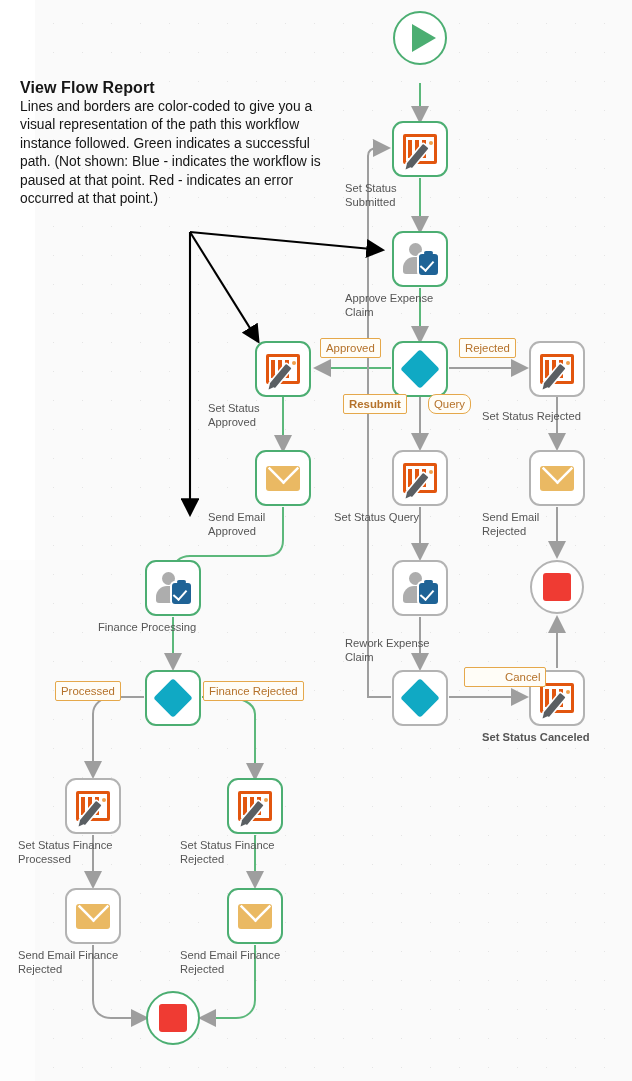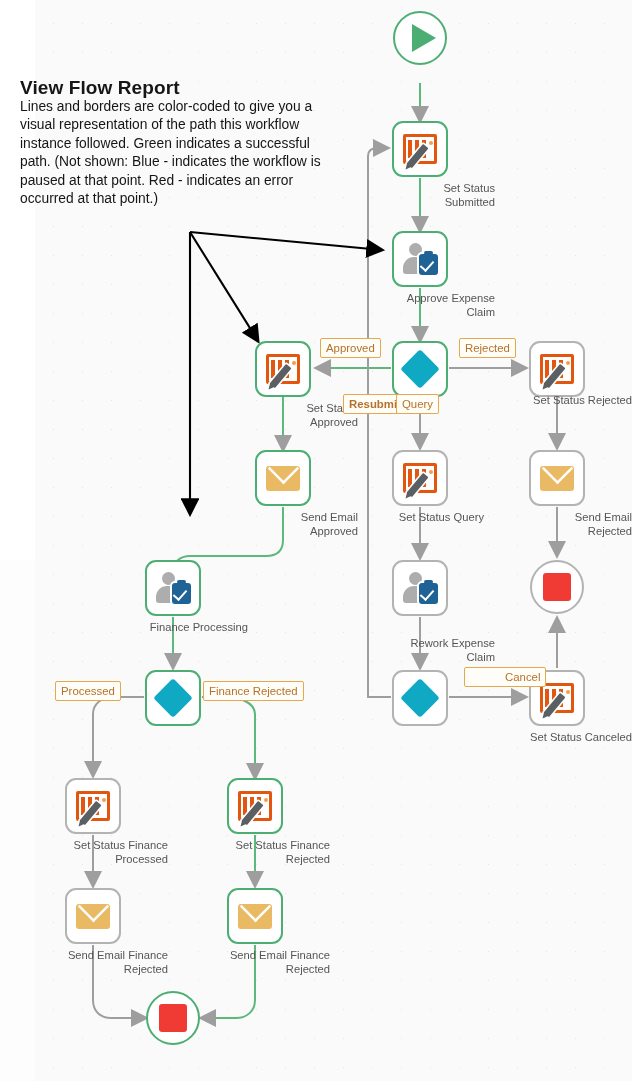--- a/index.html
+++ b/index.html
@@ -25,35 +25,35 @@
     position:absolute;left:0;top:0;width:35px;height:560px;background:#ffffff;
   }
   #svg-layer{position:absolute;left:0;top:0;width:632px;height:1081px;}
 
   
   .annotation{
     position:absolute;left:20px;top:78px;width:310px;
     color:#161616;
   }
   .annotation h1{
-    margin:0 0 1px 0;font-size:19px;font-weight:bold;line-height:19px;
+    margin:0 0 1px 0;font-size:16px;font-weight:bold;line-height:19px;
     letter-spacing:.1px;
   }
   .annotation p{
     margin:0;font-size:13.8px;line-height:18.4px;color:#151515;
   }
   .box{
     position:absolute;width:56px;height:56px;box-sizing:border-box;
     border-radius:11px;background:#ffffff;
     border:2px solid #b3b3b3;
     display:flex;align-items:center;justify-content:center;
   }
   .box.active{border-color:#4cae72;}
   .caption{
-    position:absolute;width:150px;text-align:right;
+    position:absolute;width:150px;text-align:left;
     font-size:11.2px;line-height:14.2px;color:#555555;
     white-space:pre-line;
   }
 
   
   .circ{
     position:absolute;width:54px;height:54px;box-sizing:border-box;
     border-radius:50%;background:#ffffff;border:2px solid #b3b3b3;
     display:flex;align-items:center;justify-content:center;
   }
@@ -263,21 +263,21 @@
   <div class="box" style="left:529px;top:341px;">
     <div class="icon-form">
       <div class="frame"></div>
         <div class="bar b1"></div>
         <div class="bar b2"></div>
         <div class="bar b3"></div>
       <div class="dot"></div>
         <div class="pencil"></div>
     </div>
   </div>
-  <div class="caption" style="left:482px;top:393px;">Set Status Rejected</div>
+  <div class="caption" style="left:482px;top:409px;">Set Status Rejected</div>
 
   <div class="box" style="left:529px;top:450px;">
     <div class="icon-mail"></div>
   </div>
   <div class="caption" style="left:482px;top:510px;">Send Email
 Rejected</div>
 
   <div class="circ" style="left:530px;top:560px;">
     <div class="stopsq"></div>
   </div>
@@ -313,21 +313,21 @@
   <div class="box" style="left:529px;top:670px;">
     <div class="icon-form">
       <div class="frame"></div>
         <div class="bar b1"></div>
         <div class="bar b2"></div>
         <div class="bar b3"></div>
       <div class="dot"></div>
         <div class="pencil"></div>
     </div>
   </div>
-  <div class="caption" style="left:482px;top:730px;">Set Status Canceled</div>
+  <div class="caption" style="left:482px;top:730px;font-weight:bold;">Set Status Canceled</div>
 
   <div class="box active" style="left:145px;top:560px;">
     <div class="icon-user">
       <div class="head"></div>
         <div class="body"></div>
       <div class="clip">
           <div class="check"></div>
         </div>
     </div>
   </div>
@@ -375,17 +375,17 @@
   <div class="caption" style="left:180px;top:948px;">Send Email Finance
 Rejected</div>
 
   <div class="circ active" style="left:146px;top:991px;">
     <div class="stopsq"></div>
   </div>
 
   <div class="elabel" style="left:320px;top:338px;">Approved</div>
   <div class="elabel" style="left:459px;top:338px;">Rejected</div>
   <div class="elabel" style="left:343px;top:394px;font-weight:bold;">Resubmit</div>
-  <div class="elabel" style="left:396px;top:394px;">Query</div>
+  <div class="elabel" style="left:428px;top:394px;border-radius:8px;">Query</div>
   <div class="elabel" style="left:464px;top:667px;padding-left:40px;">Cancel</div>
   <div class="elabel" style="left:55px;top:681px;">Processed</div>
   <div class="elabel" style="left:203px;top:681px;">Finance Rejected</div>
 </div>
 
 </body></html>

